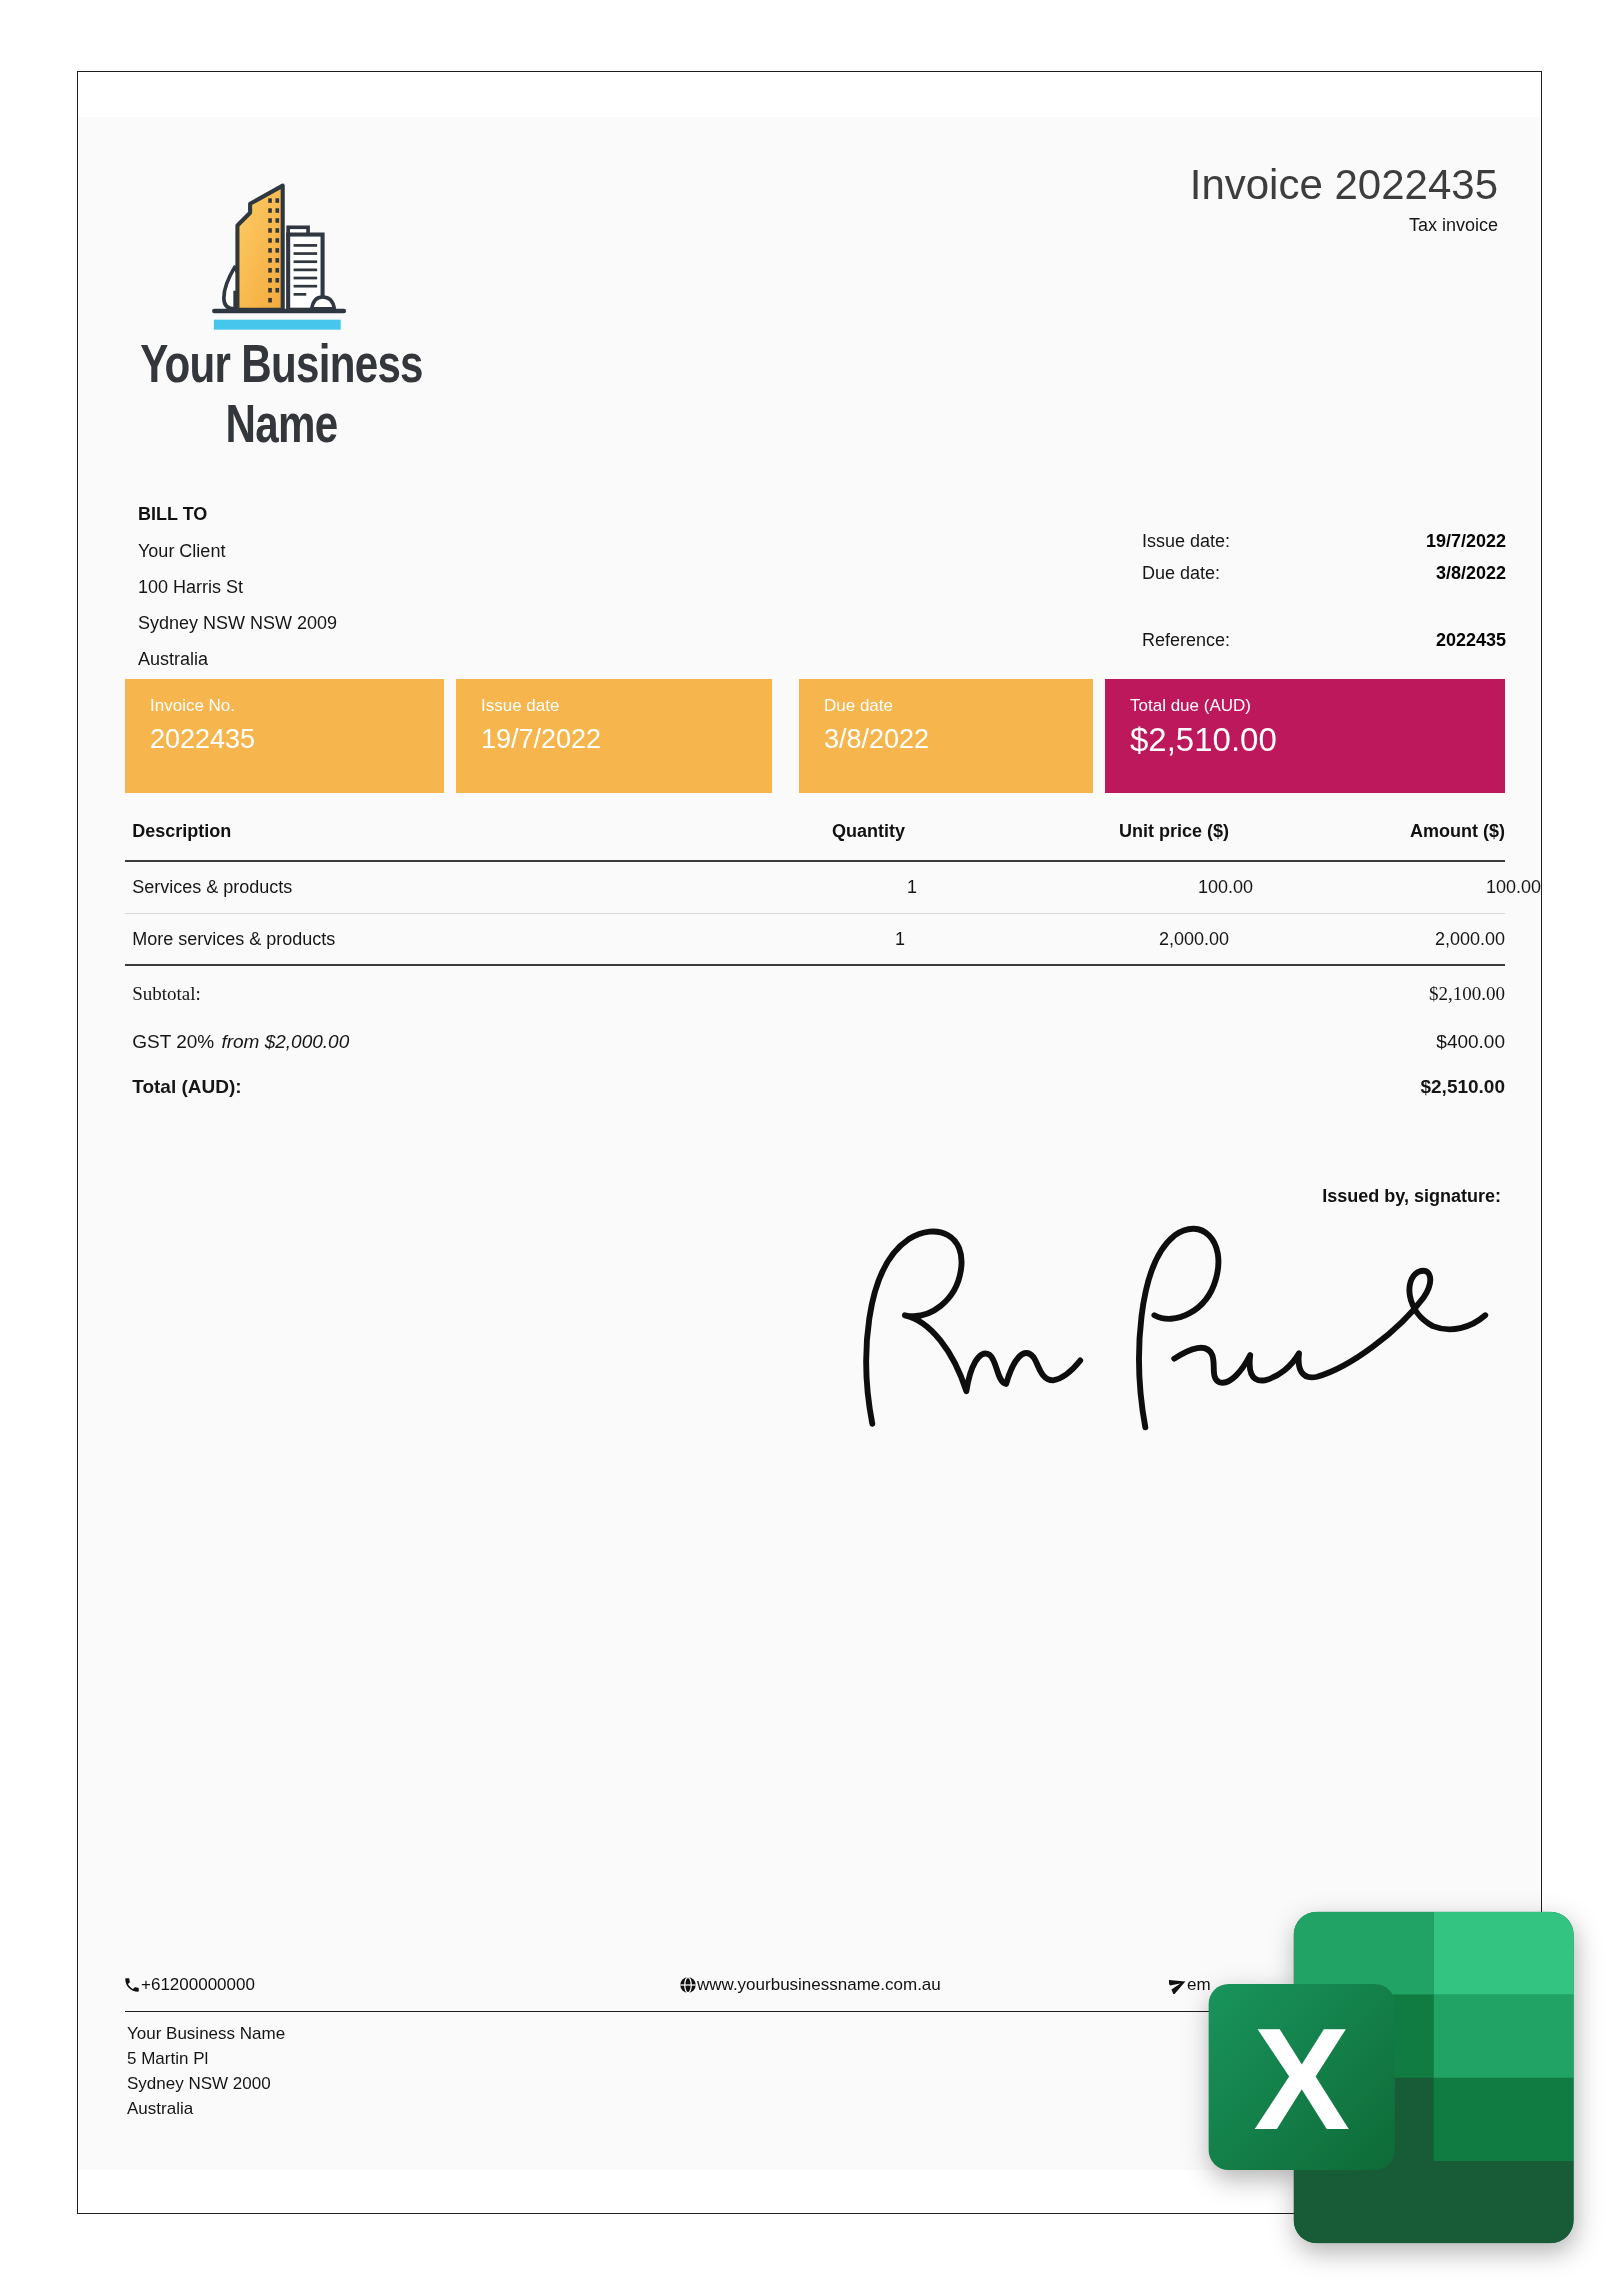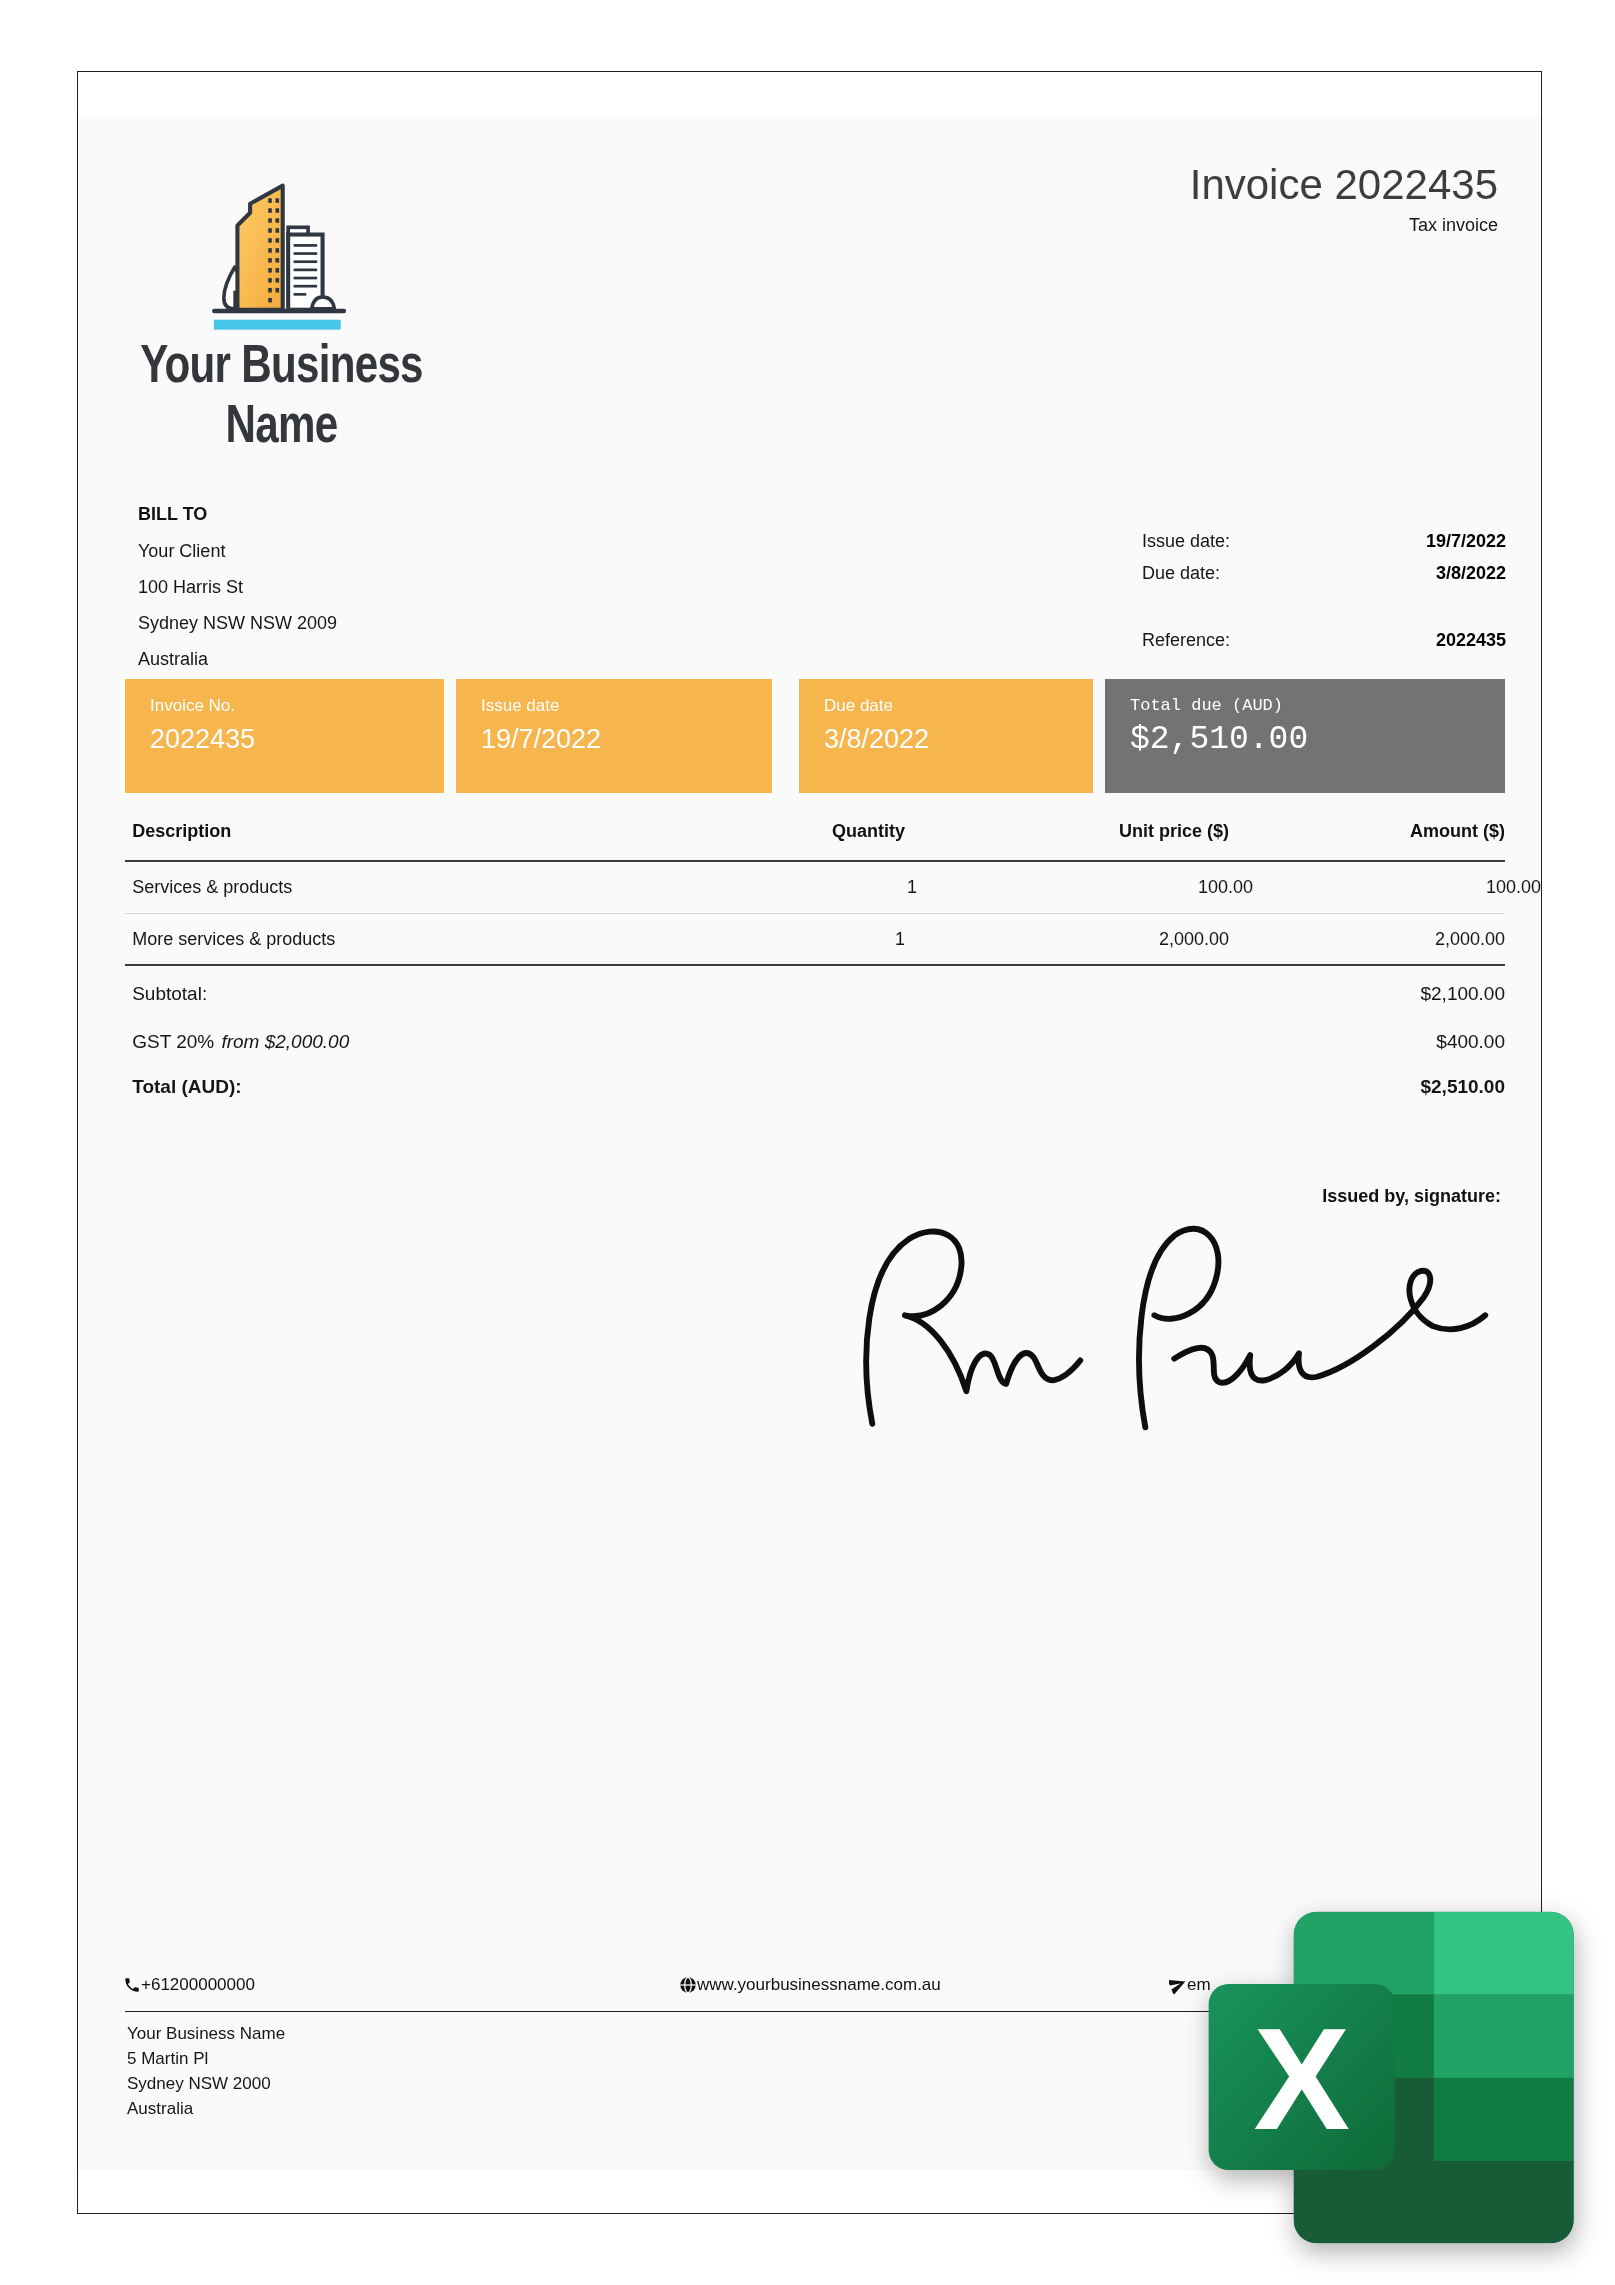--- a/index.html
+++ b/index.html
@@ -27,39 +27,39 @@
   .meta{position:absolute;left:1064px;top:456px;width:364px;}
   .meta-row{position:relative;height:32px;font-size:18px;line-height:27px;}
   .meta-row.ref{margin-top:35px;}
   .meta-label{position:absolute;left:0;color:#161616;}
   .meta-value{position:absolute;right:0;font-weight:700;color:#000;}
 
   
   .banner{position:absolute;left:47px;top:607px;width:1380px;height:114px;display:flex;gap:12px;}
   .banner .cell{background:#f6b54d;color:#ffffff;padding:17px 0 0 25px;}
   .banner .c1{width:319px;} .banner .c2{width:316px;} .banner .c3{width:294px;margin-left:15px;}
-  .banner .cell.dark{flex:1;background:#737373;font-family:Liberation Mono, monospace;}
+  .banner .cell.dark{flex:1;background:#be185d;}
   .banner .blabel{font-size:17px;line-height:20px;}
   .banner .bvalue{font-size:27px;line-height:33px;margin-top:7.2px;}
   .banner .dark .bvalue{font-size:33px;}
 
   
   .table{position:absolute;left:47px;top:742px;width:1380px;}
   .trow{display:grid;grid-template-columns:452px 328px 324px 276px;align-items:center;}
   .trow .c-desc{text-align:left;padding-left:7.2px;}
   .trow .c-num{text-align:right;}
   .thead{height:48px;align-items:end;padding-bottom:18px;border-bottom:2.7px solid #3c3c3c;font-weight:700;font-size:18px;color:#111;}
   .titem{height:52px;font-size:18px;color:#161616;}
   .titem.r1{border-bottom:0.9px solid #d9d9d9;gap:12px;}
   .titem.r2{border-bottom:2.7px solid #3c3c3c;}
 
   
   .totals{position:absolute;left:47px;top:896px;width:1380px;font-size:19px;color:#161616;}
   .tot-row{display:flex;align-items:center;height:45px;}
-  .tot-row.first{height:51px;}
+  .tot-row.first{height:51px;font-family:Liberation Serif, serif;}
   .tot-row .lab{padding-left:7.2px;white-space:pre;}
   .tot-row .note{font-style:italic;margin-left:7.2px;}
   .tot-row .val{margin-left:auto;text-align:right;}
   .tot-row.grand{font-weight:700;}
 
   
   .sig-label{position:absolute;right:40px;top:1114px;font-size:18px;font-weight:700;color:#111;}
   .sig-art{position:absolute;left:769px;top:1142px;width:669px;height:217px;}
 
   

